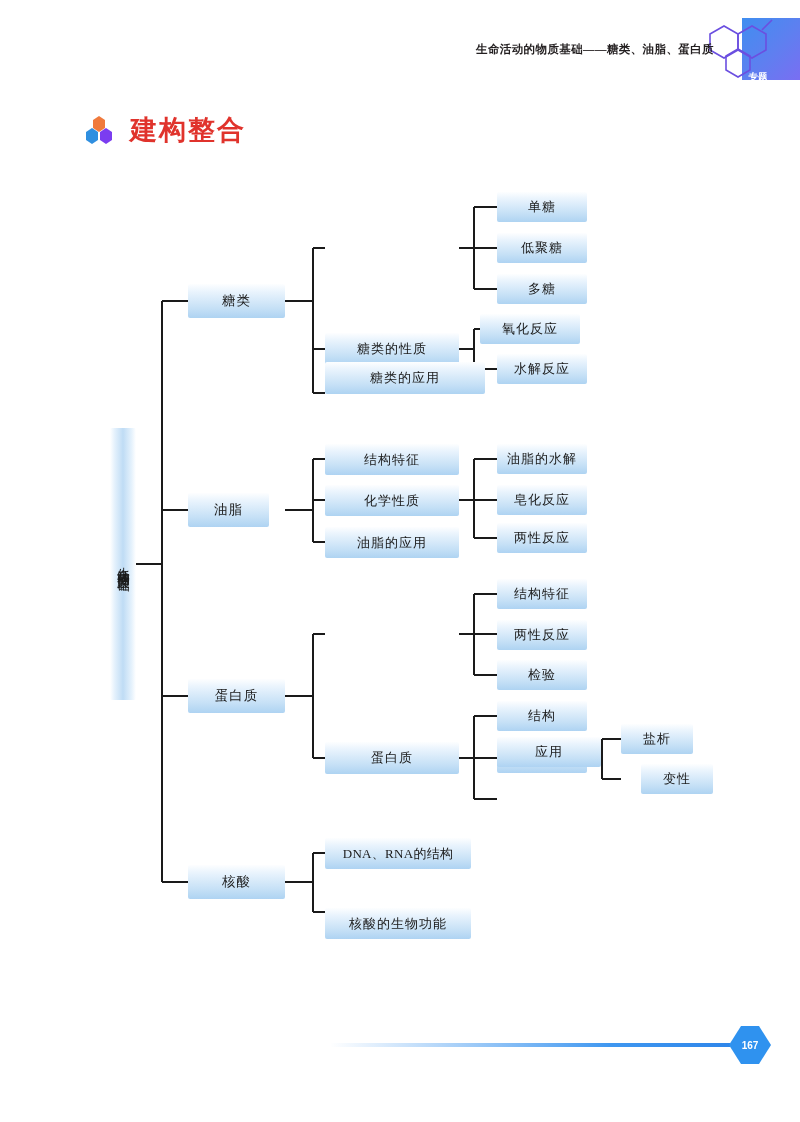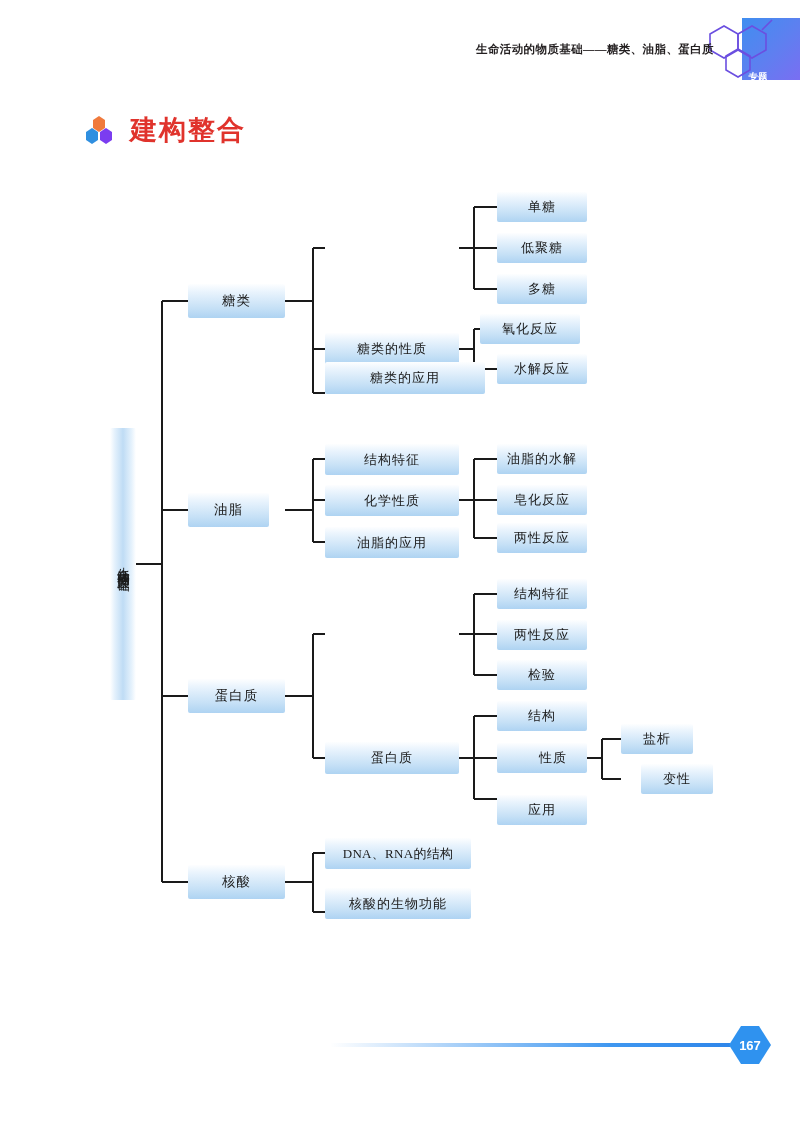--- a/index.html
+++ b/index.html
@@ -86,21 +86,21 @@
   
   #footer-rule {
     position: absolute; left: 330px; top: 1043px; width: 400px; height: 4px;
     background: linear-gradient(to right, rgba(110,170,240,0) 0%, #3f97f0 70%, #2f86ea 100%);
   }
   #page-num-hex { position: absolute; right: 28px; top: 1024px; width: 44px; height: 42px; }
   #page-num-text {
     position: absolute; right: 28px; top: 1024px; width: 44px; height: 42px;
     display: flex; align-items: center; justify-content: center;
     font-family: "Liberation Sans", sans-serif;
-    font-size: 13px; font-weight: bold; color: #ffffff;
+    font-size: 10px; font-weight: bold; color: #ffffff;
     z-index: 3;
   }
 </style>
 </head>
 <body>
 
 <div id="header-bar">
   <div id="corner-block"></div>
 
   <svg id="corner-hexes" viewBox="0 0 80 72">
@@ -227,27 +227,27 @@
   <div class="node" style="left:497px; top:523px; width:90px; height:30px;">两性反应</div>
 
   <div class="node" style="left:325px; top:742px; width:134px; height:32px;">蛋白质</div>
 
   <div class="node" style="left:497px; top:579px; width:90px; height:30px;">结构特征</div>
   <div class="node" style="left:497px; top:620px; width:90px; height:30px;">两性反应</div>
   <div class="node" style="left:497px; top:660px; width:90px; height:30px;">检验</div>
 
   <div class="node" style="left:497px; top:701px; width:90px; height:30px;">结构</div>
   <div class="node" style="left:497px; top:743px; width:90px; height:30px;padding-left:22px;">性质</div>
-  <div class="node" style="left:497px; top:795px; width:90px; height:30px;">应用</div>
+  <div class="node" style="left:497px; top:737px; width:104px; height:30px;">应用</div>
 
   <div class="node" style="left:621px; top:724px; width:72px; height:30px;">盐析</div>
   <div class="node" style="left:621px; top:764px; width:72px; height:30px;margin-left:20px;">变性</div>
 
   <div class="node latin" style="left:325px; top:838px; width:146px; height:31px;">DNA、RNA的结构</div>
-  <div class="node" style="left:325px; top:888px; width:146px; height:31px;">核酸的生物功能</div>
+  <div class="node" style="left:325px; top:908px; width:146px; height:31px;">核酸的生物功能</div>
 
 </div>
 
 <div id="footer-rule"></div>
 <svg id="page-num-hex" viewBox="0 0 44 42">
   <polygon points="13,2 31,2 43,21 31,40 13,40 1,21" fill="#2f92ef"></polygon>
 </svg>
 <div id="page-num-text">167</div>
 
 </body></html>

